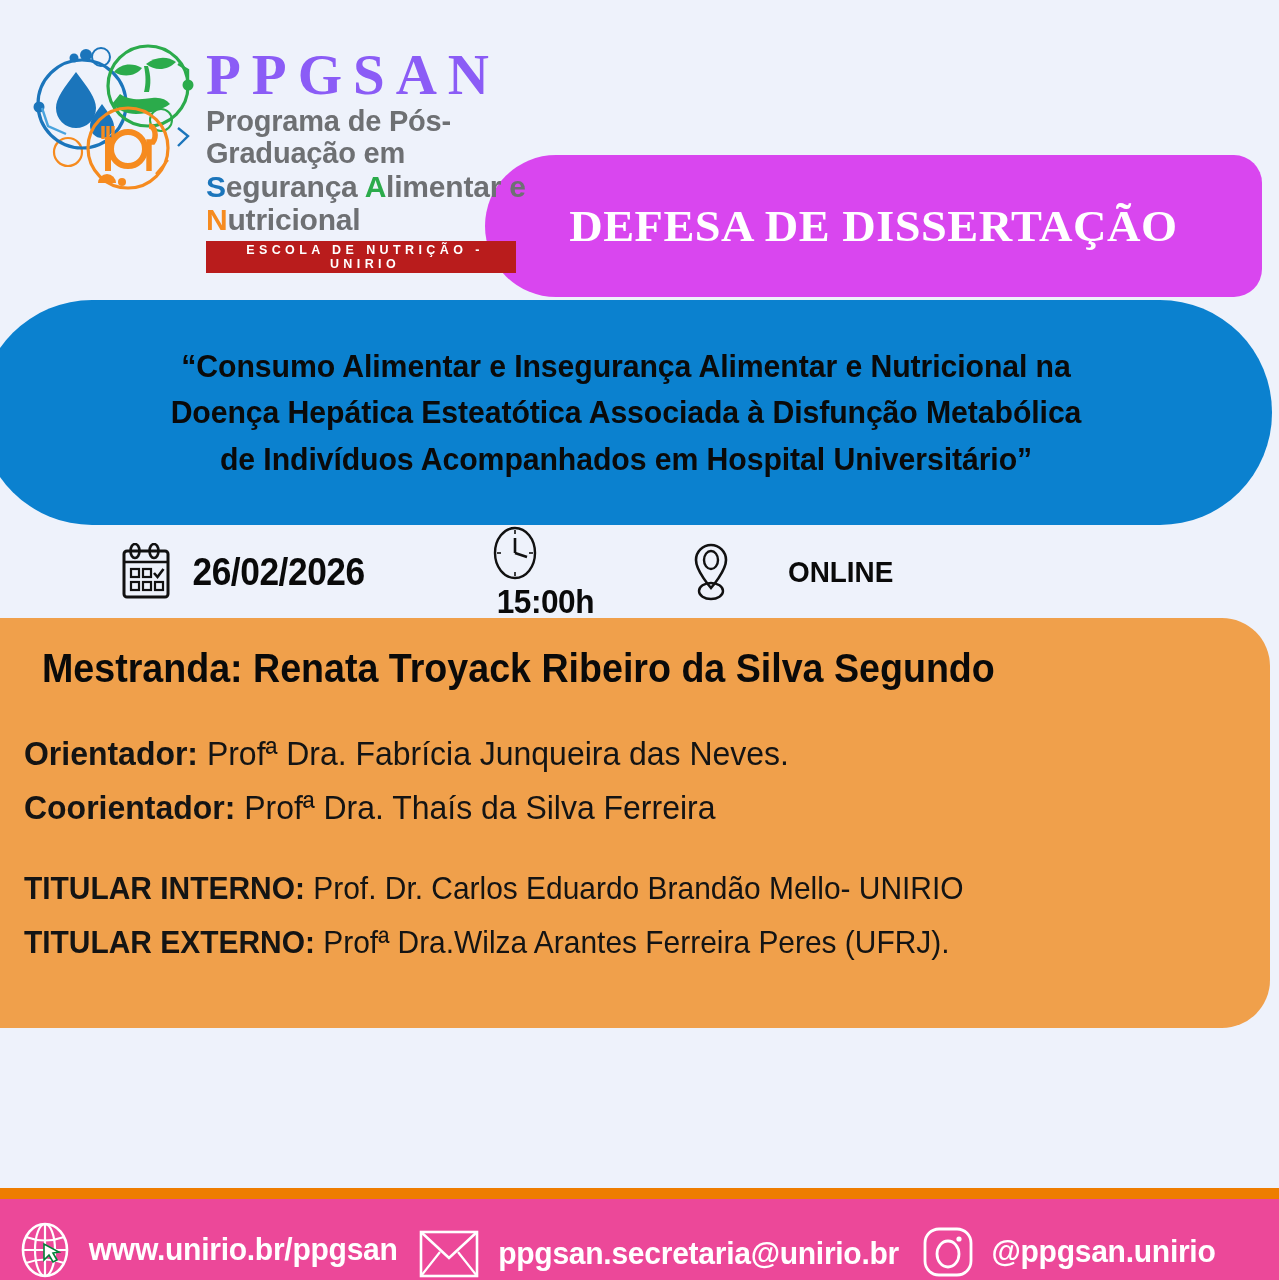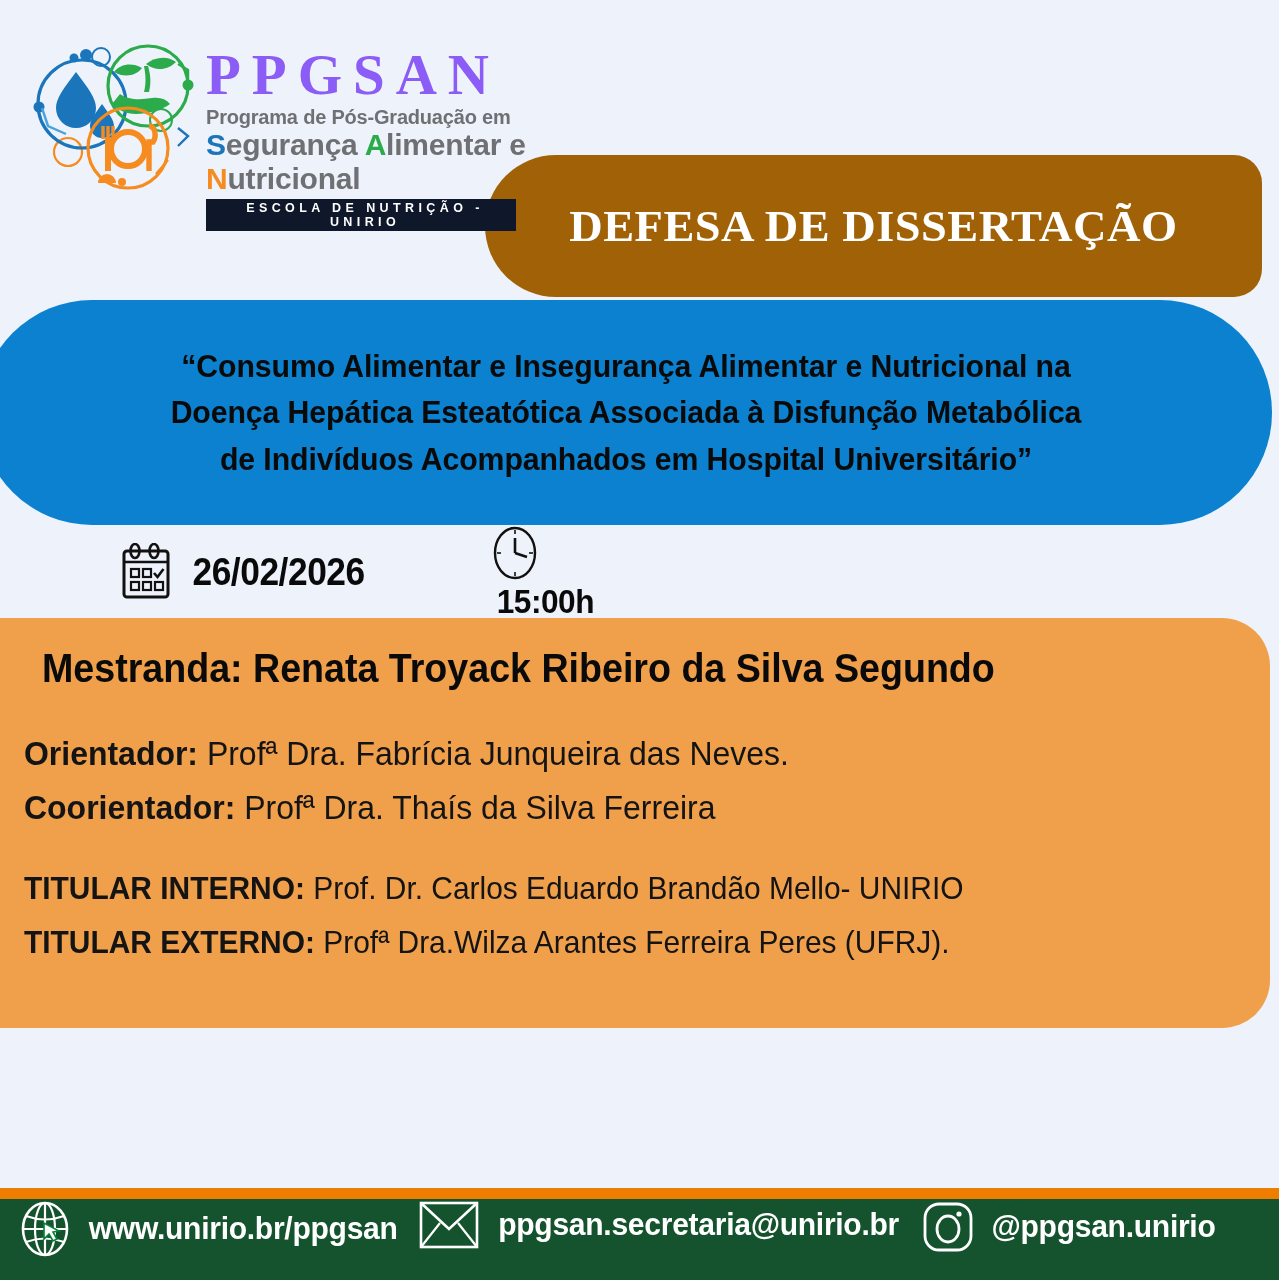--- a/index.html
+++ b/index.html
@@ -39,58 +39,58 @@
   }
   #logo-ppgsan {
     font-family: "Liberation Serif", serif;
     font-weight: bold;
     font-size: 57px;
     letter-spacing: 11px;
     color: #8b5cf6;
     line-height: 1;
   }
   #logo-line2 {
-    font-size: 20px;
+    font-size: 29px;
     font-weight: bold;
     color: #6e7073;
     line-height: 1.1;
     margin-top: 3px;
     letter-spacing: -0.2px;
   }
   #logo-line3 {
     font-size: 30px;
     font-weight: bold;
     line-height: 1.12;
     letter-spacing: -0.2px;
     color: #6e7073;
   }
   .w-blue { color: #1b75bb; }
   .w-green { color: #2bab4b; }
   .w-orange { color: #f68b1f; }
   #logo-line4 {
-    background: #0f172a;
+    background: #b91c1c;
     color: #ffffff;
     font-size: 12.5px;
     font-weight: bold;
     letter-spacing: 4.4px;
     padding: 2px 0 2px 8px;
     margin-top: 4px;
     width: 310px;
     box-sizing: border-box;
     text-align: center;
   }
 
   
   #green-banner {
     position: absolute;
     left: 485px;
     top: 155px;
     width: 777px;
     height: 142px;
-    background: #a16207;
+    background: #d946ef;
     border-radius: 76px 30px 30px 76px;
     display: flex;
     align-items: center;
     justify-content: center;
     z-index: 3;
     text-align: right;
   }
   #green-banner-title {
     font-family: "Liberation Serif", serif;
     font-weight: bold;
@@ -210,22 +210,22 @@
     z-index: 4;
   }
 
   
   #orange-stripe {
     position: absolute; left: 0; top: 1188px;
     width: 1279px; height: 11px; background: #ee7d00; z-index: 6;
   }
   #contact-bar {
     position: absolute; left: 0; top: 1199px;
-    width: 1279px; height: 81px; background: #14532d;
-    display: flex; align-items: flex-start; z-index: 6;
+    width: 1279px; height: 81px; background: #ec4899;
+    display: flex; align-items: flex-end; z-index: 6;
   }
   .contact-item { display: flex; align-items: center; }
   .contact-text {
     color: #ffffff; font-weight: bold; font-size: 31px;
     margin-left: 12px; letter-spacing: -0.3px;
     transform: scaleX(0.97);
     white-space: nowrap;
   }
   #contact-web { margin-left: 18px; }
   #contact-mail { margin-left: 16px; }
@@ -313,20 +313,28 @@
       <line x1="26" y1="29" x2="26" y2="14" stroke="#111" stroke-width="2.6"></line>
       <line x1="26" y1="29" x2="38" y2="33" stroke="#111" stroke-width="2.6"></line>
       <line x1="26" y1="6" x2="26" y2="10" stroke="#111" stroke-width="1.6"></line>
       <line x1="26" y1="48" x2="26" y2="52" stroke="#111" stroke-width="1.6"></line>
       <line x1="8" y1="29" x2="12" y2="29" stroke="#111" stroke-width="1.6"></line>
       <line x1="40" y1="29" x2="44" y2="29" stroke="#111" stroke-width="1.6"></line>
     </svg>
     <div class="info-text">15:00h</div>
   </div>
 
+  <div class="info-item" id="info-place">
+    <svg width="50" height="62" viewBox="0 0 50 62">
+      <path d="M25 4 a15 15 0 0 0 -15 15 c0 11 15 28 15 28 c0 0 15 -17 15 -28 a15 15 0 0 0 -15 -15 z" fill="none" stroke="#111" stroke-width="2.6"></path>
+      <ellipse cx="25" cy="19" rx="7" ry="9" fill="none" stroke="#111" stroke-width="2.4"></ellipse>
+      <ellipse cx="25" cy="50" rx="12" ry="8" fill="none" stroke="#111" stroke-width="2.4"></ellipse>
+    </svg>
+    <div class="info-text">ONLINE</div>
+  </div>
 </div>
 
 <div id="orange-block">
   <div id="student-line">Mestranda: Renata Troyack Ribeiro da Silva Segundo</div>
 
   <div class="adv-line" id="adv-1">
     <b>Orientador:</b>
     <span>Profª Dra. Fabrícia Junqueira das Neves.</span>
   </div>
 

